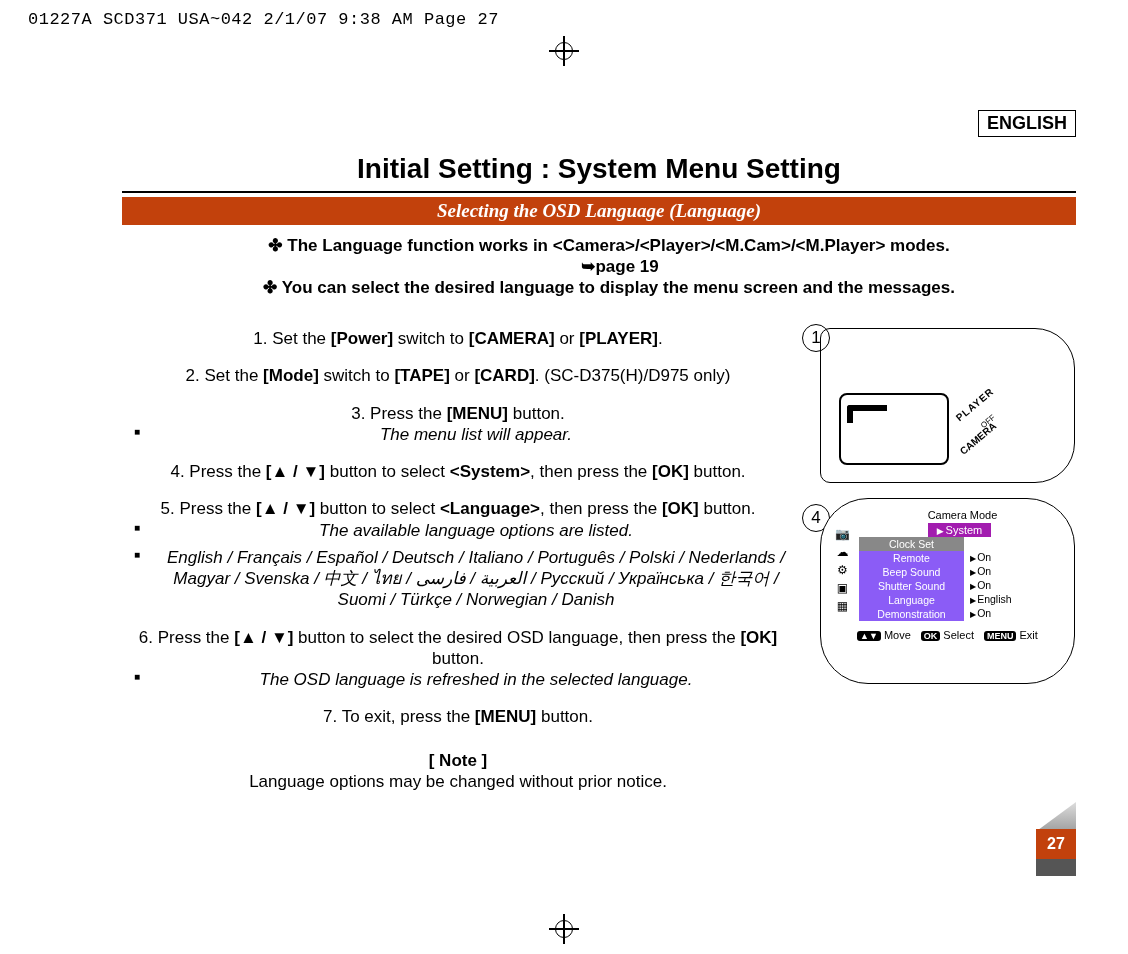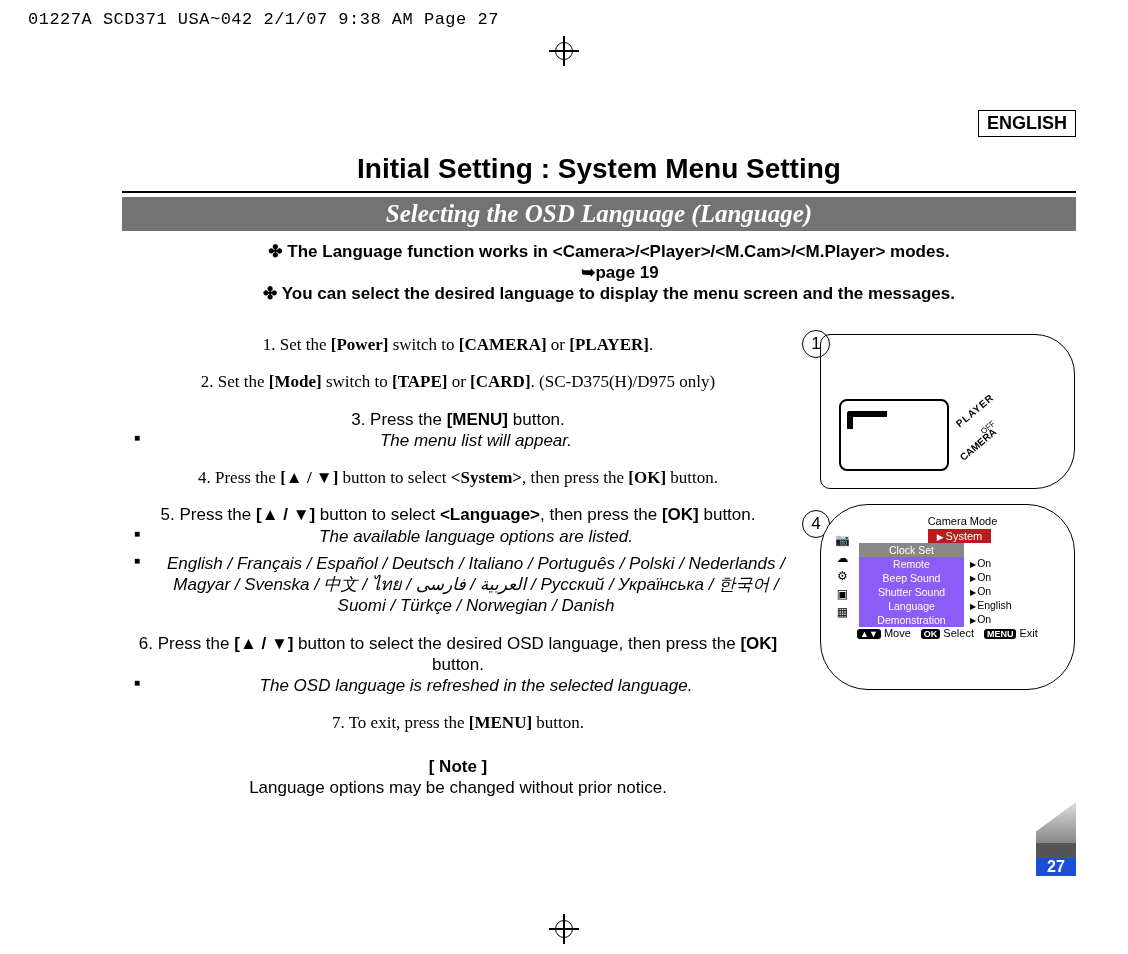--- a/index.html
+++ b/index.html
@@ -56,44 +56,44 @@
   }
 
   h1 {
     font-size: 28px;
     font-weight: bold;
     margin-top: 43px;
   }
   .rule { height: 2px; background: #000; margin: 6px 0 4px 0; }
 
   .section-bar {
-    background: #737373;
+    background: #c2410c;
     color: #fff;
     font-style: italic;
     font-weight: bold;
-    font-size: 25px;
+    font-size: 19px;
     padding: 3px 12px;
     margin-bottom: 10px;
     font-family: Georgia, 'Times New Roman', serif;
   }
 
   .intro { font-size: 17px; padding-left: 20px; font-weight: bold; }
   .intro .sub { padding-left: 22px; }
 
   .content-row {
     display: flex;
     margin-top: 30px;
   }
   .steps {
     font-size: 17px;
     line-height: 1.25;
     flex: 1;
     padding-right: 12px;
   }
-  .steps p { margin-bottom: 16px; font-family: Liberation Serif, serif; }
+  .steps p { margin-bottom: 16px; }
   .steps ul { list-style: none; padding-left: 36px; }
   .steps li { position: relative; margin-bottom: 6px; font-style: italic; }
   .steps li::before {
     content:"■"; position:absolute; left:-24px; top:2px; font-size:10px;
   }
 
   .note-block { margin-top: 22px; font-size: 17px; }
   .note-block .nh { font-weight: bold; }
 
   
@@ -141,43 +141,43 @@
     border: 1.6px solid #000;
     border-radius: 48px;
     margin-left: 14px;
     padding: 10px 14px;
     font-size: 11px;
     position: relative;
     background: #fff;
   }
   .menu-inner { margin-left: 24px; }
   .menu-title { font-size: 11px; padding-left: 6px; margin-bottom: 2px; }
-  .menu-sub { background:#b91c1c; color:#fff; padding:1px 9px; display:inline-block; min-width:60px; }
+  .menu-sub { background:#a21caf; color:#fff; padding:1px 9px; display:inline-block; min-width:60px; }
   .menu-sub::before { content:"▶"; font-size:9px; margin-right:2px; }
   .menu-rows { margin-top: 0; }
   .menu-rows .row {
     display:flex; font-size:10.5px;
   }
   .menu-rows .row .lbl { background:#8b5cf6; color:#fff; padding:1px 4px; min-width:105px; display:inline-block; }
   .menu-rows .row.first .lbl { background:#888; }
   .menu-rows .row .val { padding-left:6px; font-size:10.5px; }
   .menu-rows .row .val::before { content:"▶"; font-size:8px; margin-right:1px; }
   .menu-rows .row.noval .val::before { content:""; }
-  .hint-row { display:flex; gap:10px; margin-top:0; margin-left:-2px; align-items:center; }
+  .hint-row { display:flex; gap:10px; margin-top:8px; margin-left:-2px; align-items:center; }
   .pill { background:#000; color:#fff; border-radius:3px; padding:0 3px; font-size:9px; font-weight:bold; }
   .icons-col {
     position:absolute; left:14px; top:28px; display:flex; flex-direction:column; gap:4px;
   }
   .icons-col span { font-size:12px; }
 
   
   .pagenum-tab {
-    position:absolute; right:0; bottom:0;
-    width:40px; height:18px;
-    background:#1d4ed8; color:#fff; font-weight:bold;
+    position:absolute; right:0; bottom:17px;
+    width:40px; height:30px;
+    background:#c2410c; color:#fff; font-weight:bold;
     display:flex; align-items:center; justify-content:center;
     font-size:16px;
   }
   .pagenum-shadow {
     position:absolute; right:0; bottom:0;
     width:40px; height:74px;
     background: linear-gradient(#ddd, #888 55%, #555 55%, #555);
     z-index:-1;
     clip-path: polygon(0 40%, 100% 0, 100% 100%, 0 100%);
   }

